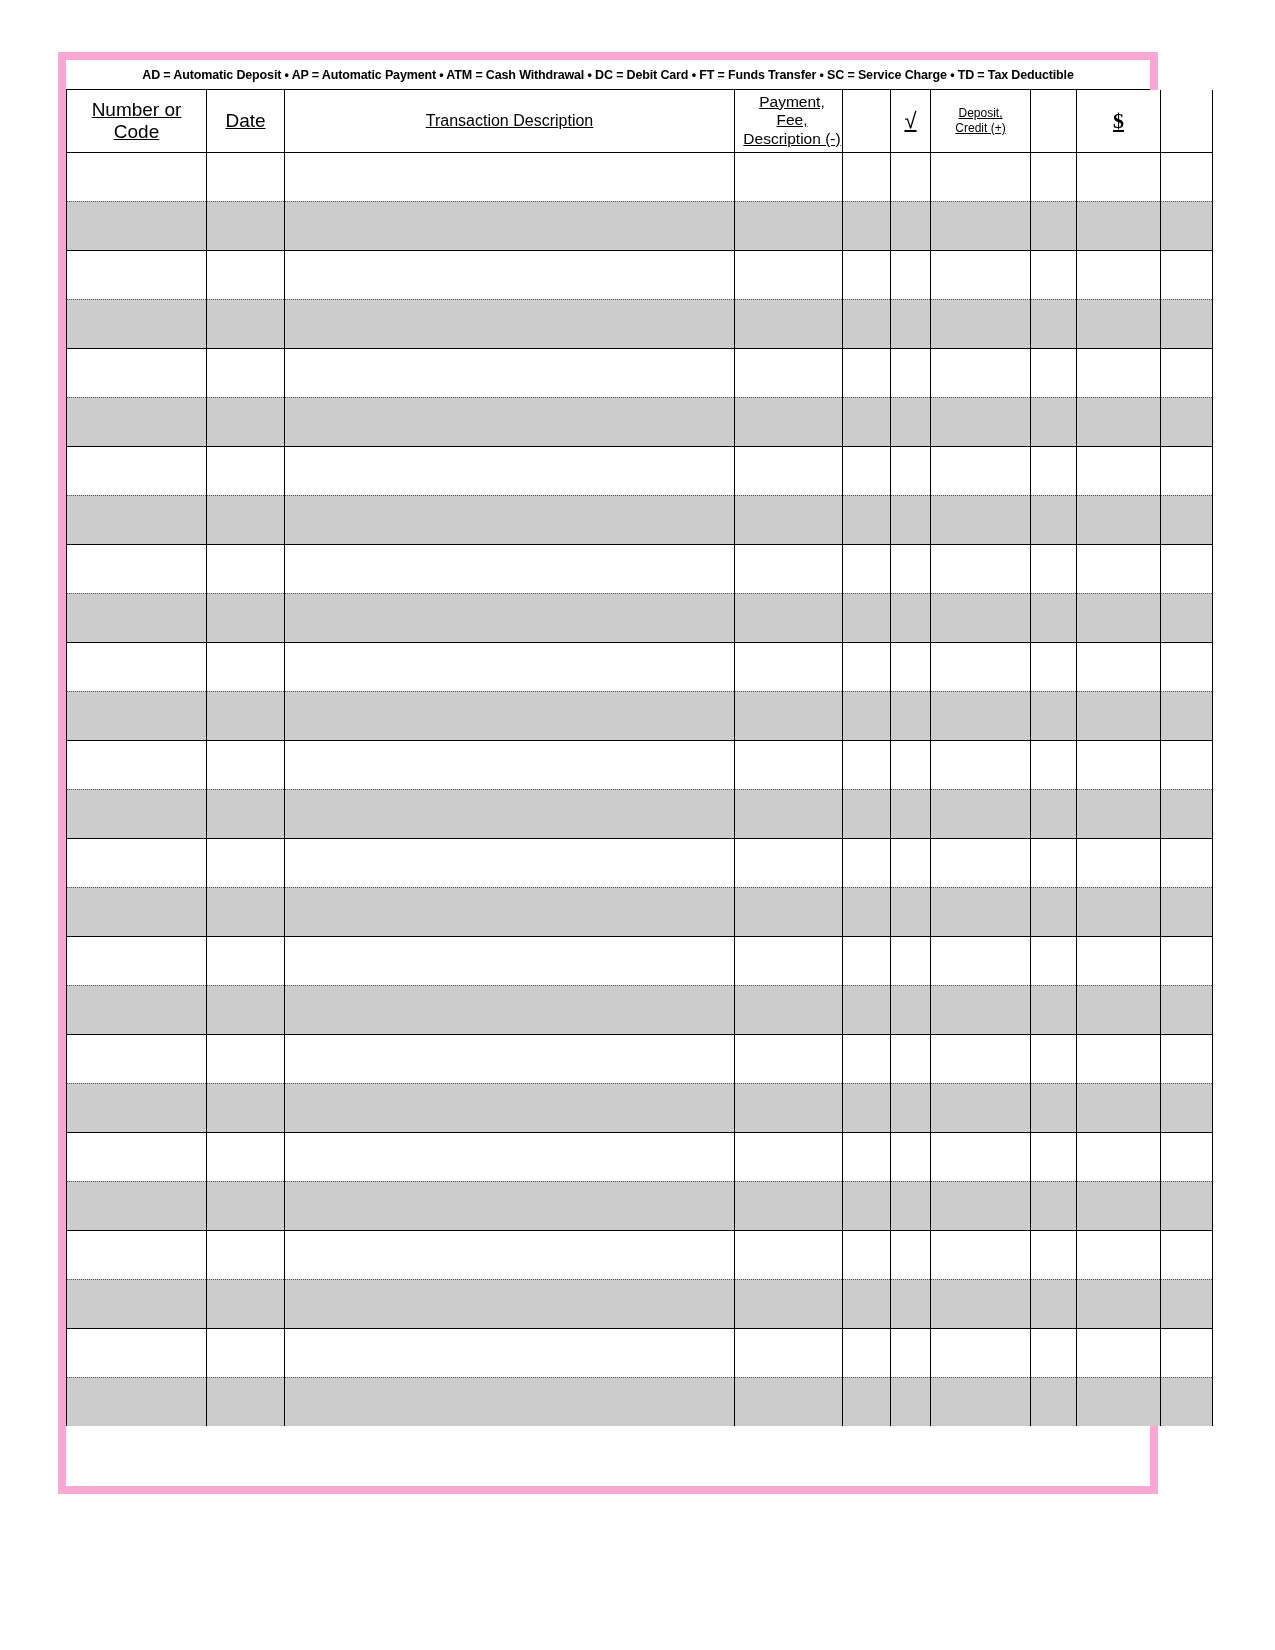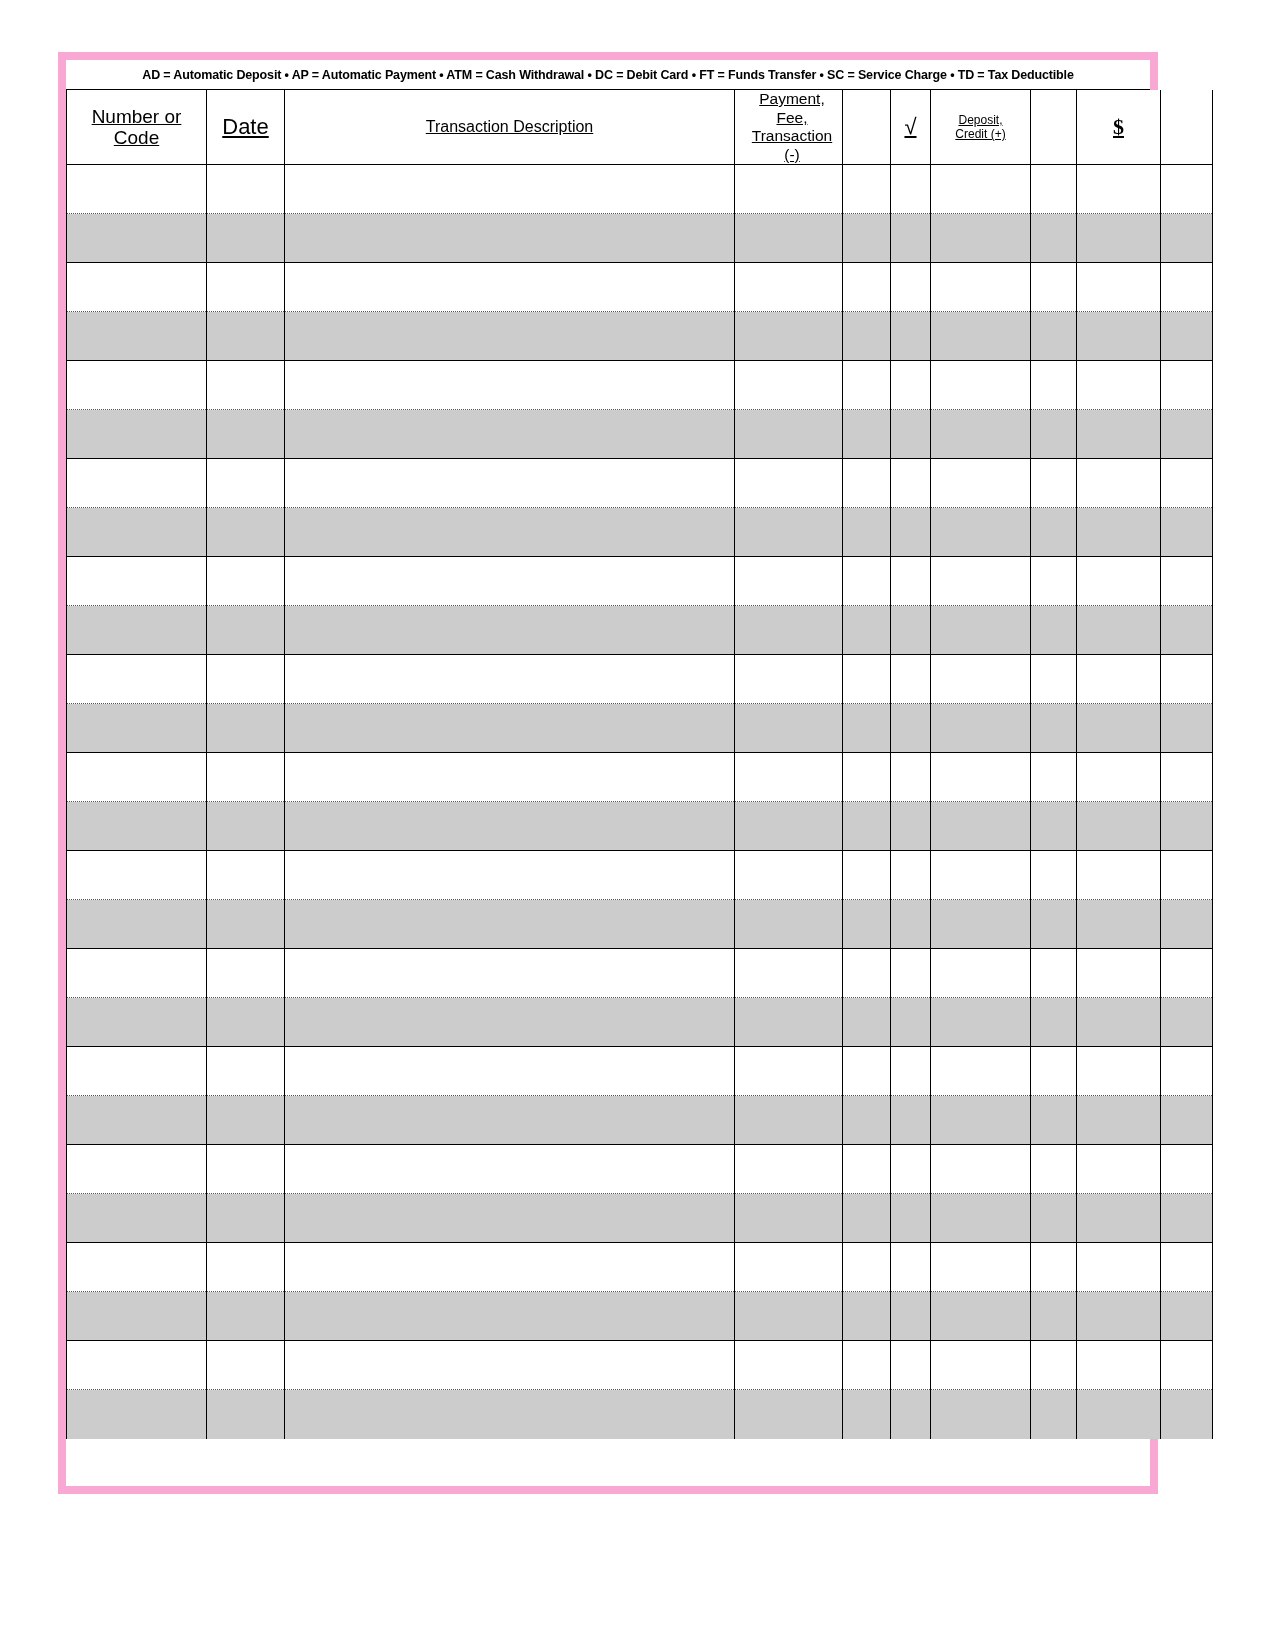--- a/index.html
+++ b/index.html
@@ -77,21 +77,21 @@
     background: #ffffff;
   }
   th.first, td.first { border-left: none; }
   th.last, td.last { border-right: none; }
 
   .h-num {
     font-size: 19px;
     line-height: 1.12;
   }
   .h-date {
-    font-size: 22px;
+    font-size: 19px;
   }
   .h-desc {
     font-size: 16px;
   }
   .h-pay {
     font-size: 15.5px;
     line-height: 1.2;
     text-align: center;
     padding-left: 7px !important;
   }
@@ -157,21 +157,21 @@
             <div>Code</div>
           </th>
           <th class="h-date">
             <div>Date</div>
           </th>
           <th class="h-desc">
             <div>Transaction Description</div>
           </th>
           <th class="h-pay">
             <div>Payment, Fee,</div>
-            <div>Transaction (-)</div>
+            <div>Description (-)</div>
           </th>
           <th class="h-blank">
             <div></div>
           </th>
           <th class="h-check">
             <div>√</div>
           </th>
           <th class="h-dep">
             <div>Deposit,</div>
             <div>Credit (+)</div>

